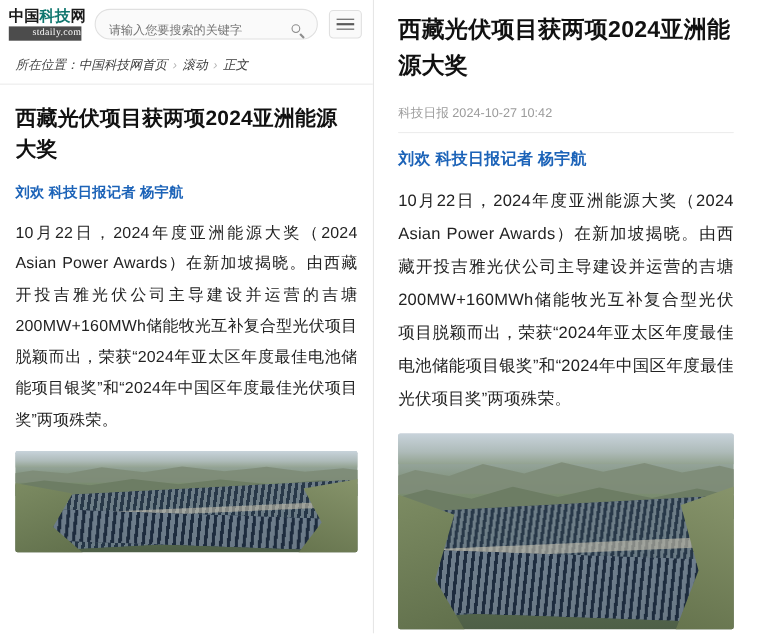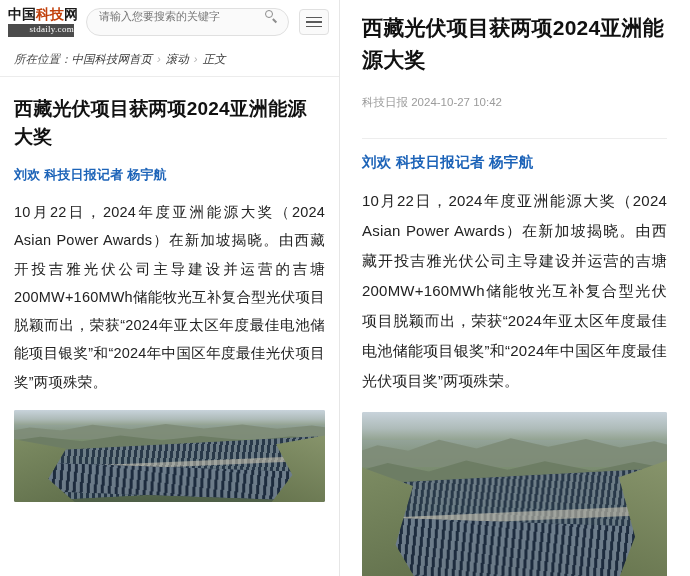--- a/index.html
+++ b/index.html
@@ -42,41 +42,41 @@
     line-height: 1.05;
   }
   .logo-cn {
     font-size: 14px;
     font-weight: bold;
     color: #1a1a1a;
     letter-spacing: 0px;
     white-space: nowrap;
   }
   .logo-cn .red {
-    color: #c2410c;
+    color: #0f766e;
   }
   .logo-en {
     margin-top: 2px;
     background: #4c4c4c;
     color: #ffffff;
     font-size: 9px;
     text-align: right;
     padding: 1px 0 2px 0;
     letter-spacing: .3px;
     font-family: Liberation Serif, serif;
   }
   .search-box {
     flex: 1 1 auto;
     margin-left: 12px;
     height: 28px;
     border: 1px solid #e0e0e0;
     border-radius: 14px;
     background: #fafafa;
     display: flex;
-    align-items: flex-start;
+    align-items: flex-end;
     padding: 0 10px;
     box-sizing: border-box;
   }
   .search-input {
     flex: 1 1 auto;
     border: none;
     outline: none;
     background: transparent;
     font-size: 11px;
     color: #9a9a9a;
@@ -196,21 +196,21 @@
     font-weight: bold;
     line-height: 1.5;
     color: #111;
     margin: 12px 0 0 0;
     letter-spacing: .2px;
   }
   .right-meta {
     font-size: 11.5px;
     color: #9b9b9b;
     margin-top: 20px;
-    padding-bottom: 28px;
+    padding-bottom: 10px;
     border-bottom: 1px solid #ededed;
   }
   .right-byline {
     margin-top: 14px;
     font-size: 14.5px;
     font-weight: bold;
     color: #1c63b8;
     letter-spacing: .3px;
   }
   .right-para {

